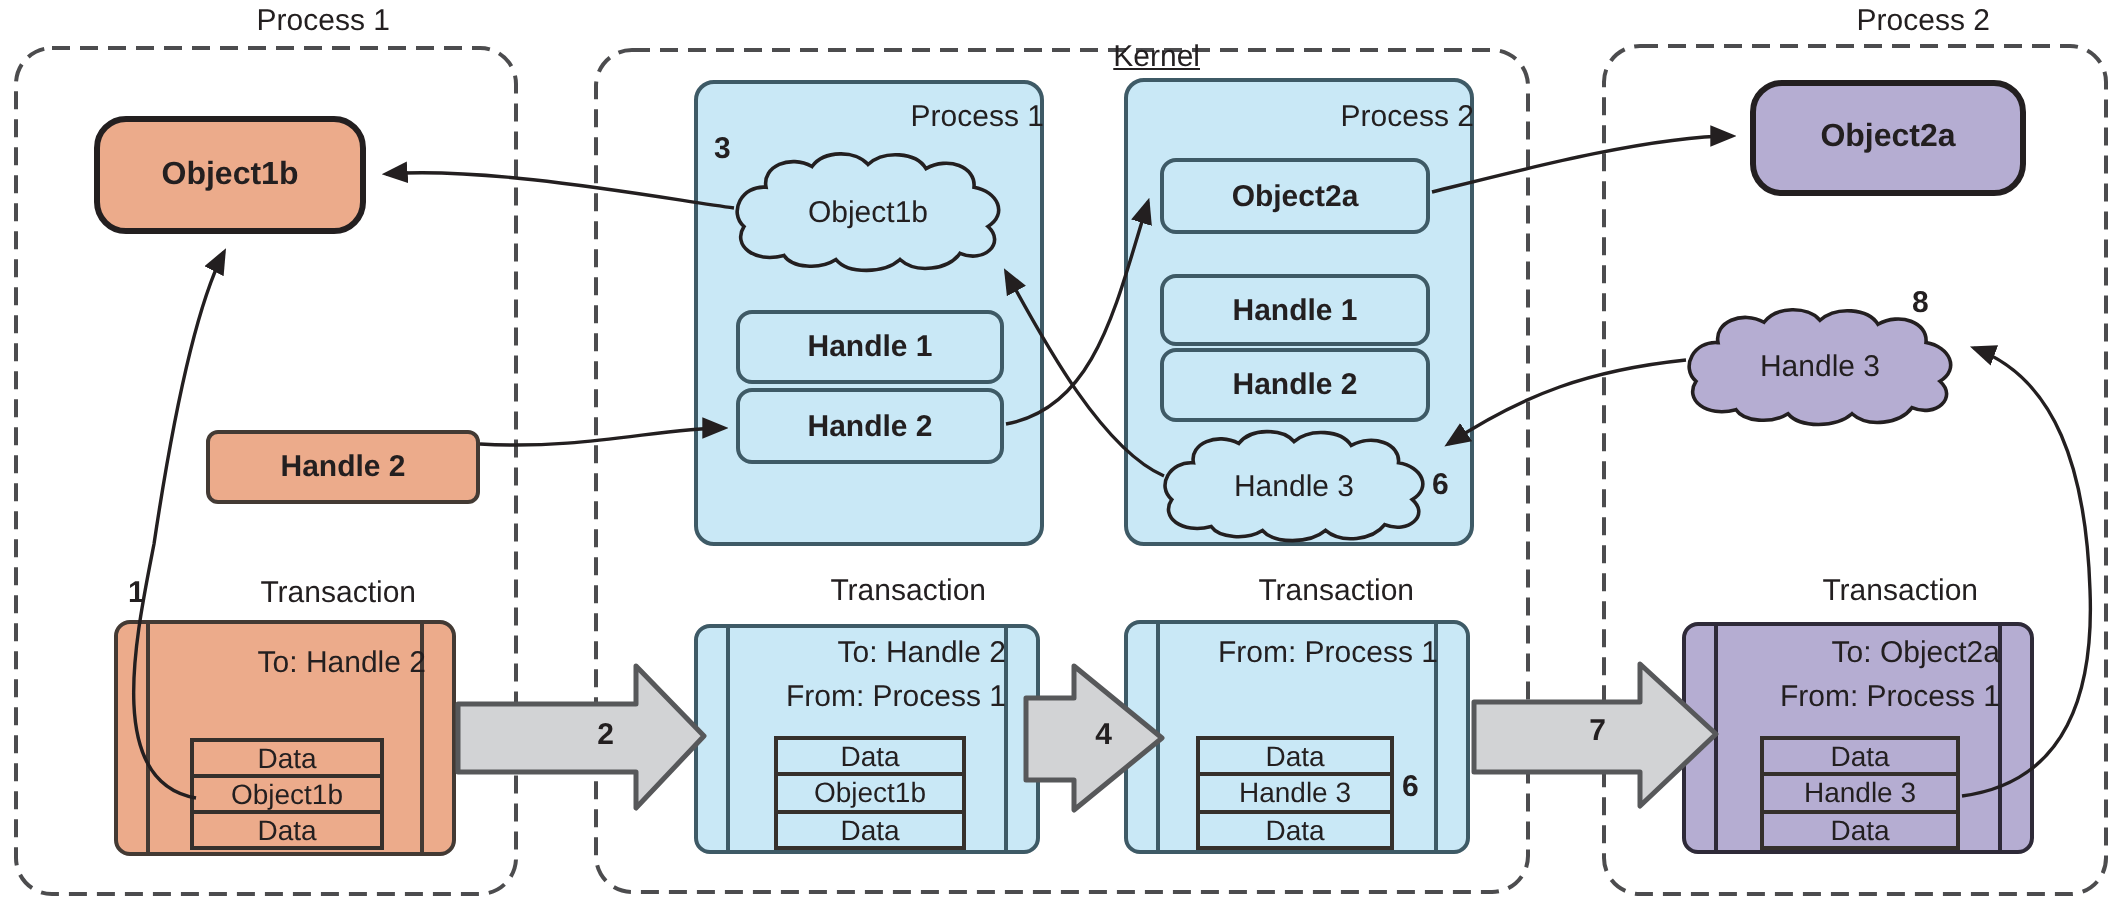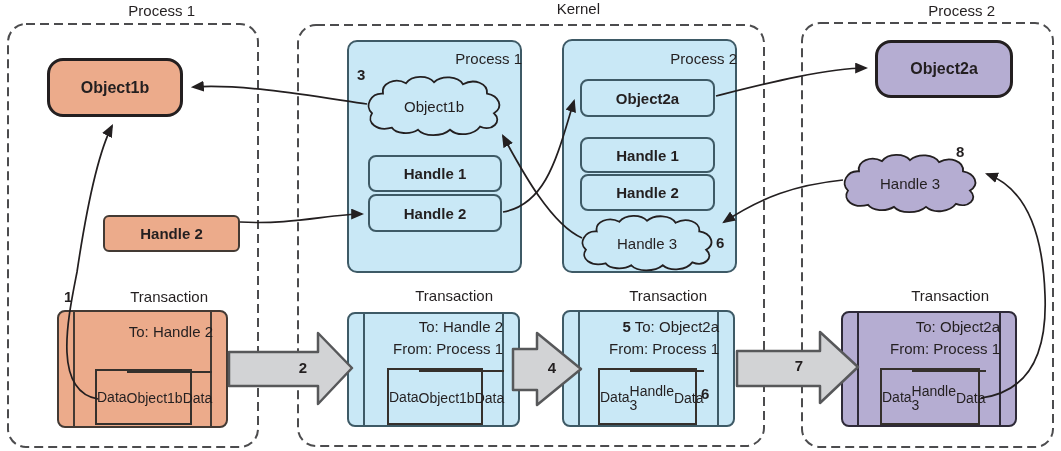--- a/index.html
+++ b/index.html
@@ -25,21 +25,21 @@
   .bigblue{position:absolute;box-sizing:border-box;border:2px solid #3e5a66;border-radius:10px;z-index:1;}
   .tbox{position:absolute;box-sizing:border-box;border-radius:8px;z-index:1;}
   .tbox.tanb{border:2px solid #433a34;}
   .tbox.blueb{border:2px solid #3e5a66;}
   .tbox.purpleb{border:2px solid #2e2a38;}
   .rule-l{position:absolute;top:0;bottom:0;left:14px;width:0;border-left:2px solid;}
   .rule-r{position:absolute;top:0;bottom:0;right:14px;width:0;border-left:2px solid;}
   .tanb .rule-l,.tanb .rule-r{border-color:#433a34;}
   .blueb .rule-l,.blueb .rule-r{border-color:#3e5a66;}
   .purpleb .rule-l,.purpleb .rule-r{border-color:#2e2a38;}
-  .dtable{position:absolute;box-sizing:border-box;border:2px solid #35302c;display:flex;flex-direction:row;
+  .dtable{position:absolute;box-sizing:border-box;border:2px solid #35302c;display:flex;flex-direction:column;
     font-size:14px;z-index:2;}
   .dtable .cell{flex:1;display:flex;align-items:center;justify-content:center;border-top:2px solid #35302c;line-height:14px;}
   .dtable .cell:first-child{border-top:none;}
   .cloud{position:absolute;display:flex;align-items:center;justify-content:center;z-index:2;}
   .cloud svg{position:absolute;left:0;top:0;width:100%;height:100%;overflow:visible;}
   .cloud path{stroke:#231f20;stroke-width:1.8;vector-effect:non-scaling-stroke;}
   .bluecloud path{fill:#c9e8f6;}
   .purplecloud path{fill:#b5add2;}
   .cloud-label{position:relative;font-size:15px;z-index:1;}
   .twolines{line-height:22px;}
@@ -51,21 +51,21 @@
 
   <svg class="layer bgsvg" width="1061" height="451" viewBox="0 0 1061 451">
     <g fill="none" stroke="#4c4c4e" stroke-width="2" stroke-dasharray="9,5">
       <rect x="8" y="24" width="250" height="423" rx="18"></rect>
       <rect x="298" y="25" width="466" height="421" rx="18"></rect>
       <rect x="802" y="23" width="251" height="424" rx="18"></rect>
     </g>
   </svg>
 
   <div class="lbl ctr" style="left:55px;top:2px;width:140px;">Process 1</div>
-  <div class="lbl ctr" style="left:460px;top:0;width:140px;">Kernel</div>
+  <div class="lbl ctr" style="left:460px;top:20px;width:140px;text-decoration:underline;">Kernel</div>
   <div class="lbl ctr" style="left:855px;top:2px;width:140px;">Process 2</div>
 
   <div class="fillbox tan objbox" style="left:47px;top:58px;width:136px;height:59px;">
     <span>Object1b</span>
   </div>
   <div class="fillbox tan smallbox" style="left:103px;top:215px;width:137px;height:37px;">
     <span>Handle 2</span>
   </div>
   <div class="numlbl" style="left:64px;top:288px;">1</div>
   <div class="lbl ctr" style="left:88px;top:288px;width:120px;">Transaction</div>
@@ -129,21 +129,20 @@
     <div class="cell">Object1b</div>
     <div class="cell">Data</div>
   </div>
 
   <div class="lbl ctr" style="left:587px;top:287px;width:120px;">Transaction</div>
   <div class="tbox blue blueb" style="left:562px;top:310px;width:173px;height:117px;">
     <div class="rule-l"></div>
     <div class="rule-r"></div>
   </div>
   <div class="lbl ctr twolines" style="left:578px;top:316px;width:141px;">
-    <div><span class="num">5</span> <span>To: Object2a</span></div>
     <div>From: Process 1</div>
   </div>
   <div class="dtable blue" style="left:598px;top:368px;width:99px;height:57px;">
     <div class="cell">Data</div>
     <div class="cell">Handle 3</div>
     <div class="cell">Data</div>
   </div>
   <div class="numlbl" style="left:701px;top:385px;">6</div>
 
   <div class="fillbox purple objbox" style="left:875px;top:40px;width:138px;height:58px;">

